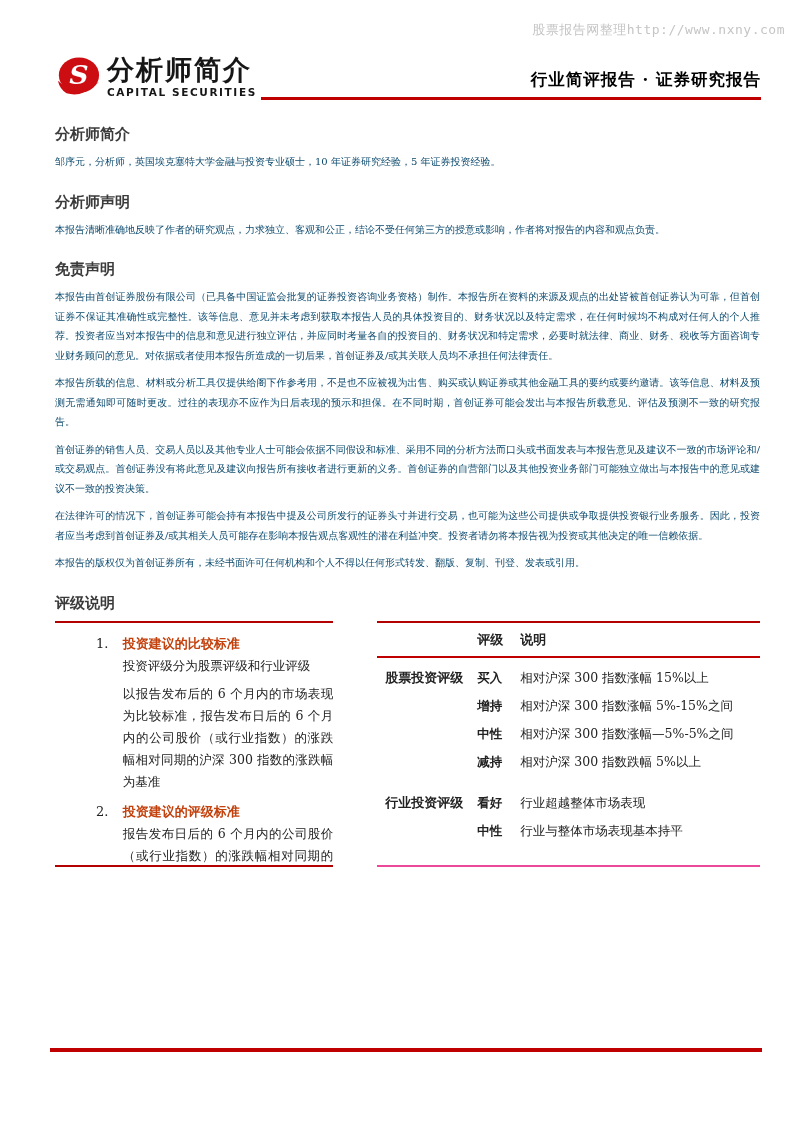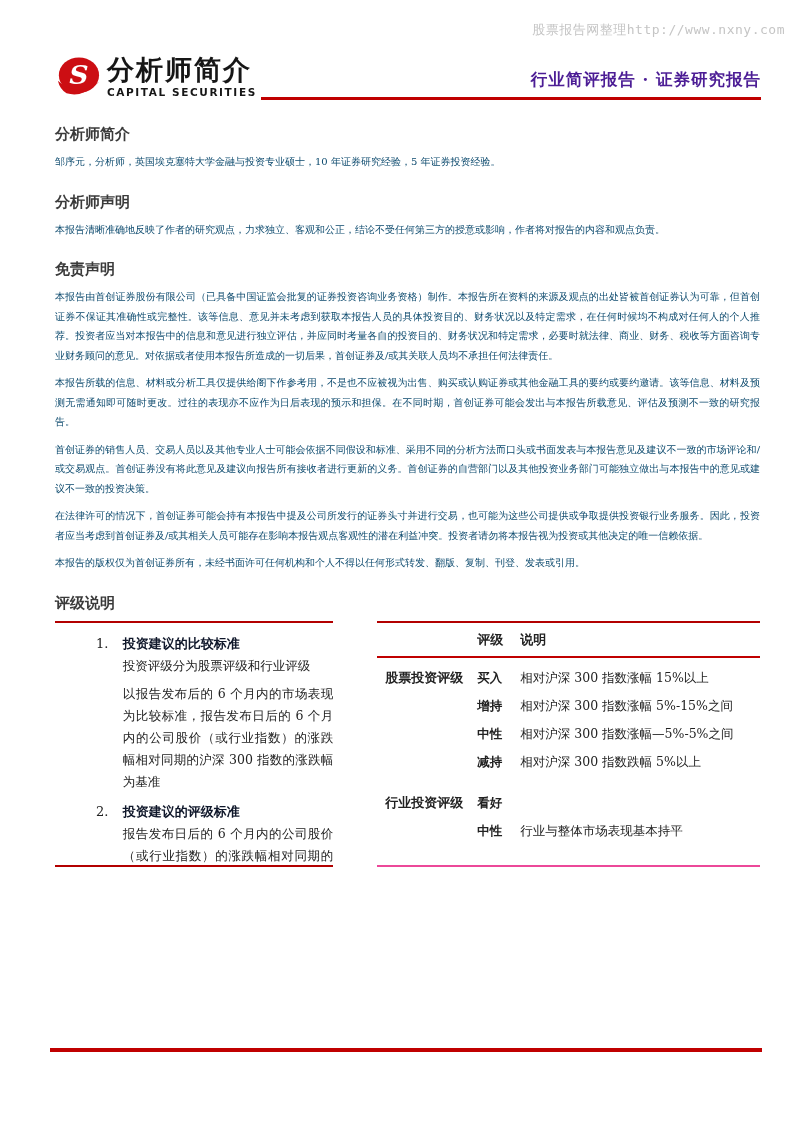--- a/index.html
+++ b/index.html
@@ -30,21 +30,21 @@
     font-family:"DejaVu Sans","Liberation Sans",sans-serif;
     font-size:10.5px; font-weight:bold; color:#161616; letter-spacing:1.6px;
     margin-top:4px;
   }
   .header-rule {
     flex:1; border-bottom:3px solid #c00000;
     display:flex; justify-content:flex-end; padding-bottom:6px; margin-left:4px;
   }
   .report-type {
     font-family:"DejaVu Serif","Liberation Serif",serif;
-    font-size:16.5px; font-weight:bold; color:#4c1d95; letter-spacing:1px;
+    font-size:16.5px; font-weight:bold; color:#000000; letter-spacing:1px;
     white-space:nowrap;
   }
   
   .content { position:absolute; top:112px; left:55px; right:33px; }
   .sec-h {
     font-family:"DejaVu Sans","Liberation Sans",sans-serif;
     font-size:15px; font-weight:600; color:#3a3a3a;
     margin:20px 0 8px 0; line-height:20px;
   }
   .sec-h.first { margin-top:0; }
@@ -58,21 +58,21 @@
     box-sizing:border-box; width:280px; height:246px; overflow:hidden;
     border-top:2px solid #b30000; border-bottom:2px solid #b30000;
     padding-top:10px;
   }
   .crit-item { display:flex; }
   .crit-item + .crit-item { margin-top:8px; }
   .crit-num { width:27px; margin-left:41px; font-size:13px; line-height:22px; }
   .crit-body { width:212px; }
   .crit-title {
     font-family:"DejaVu Sans","Liberation Sans",sans-serif;
-    font-size:13px; font-weight:bold; color:#0f172a; line-height:22px;
+    font-size:13px; font-weight:bold; color:#c2410c; line-height:22px;
   }
   .crit-line { font-size:12.5px; line-height:22px; margin-bottom:6px; }
   .crit-para { font-size:12.5px; line-height:22px; text-align:justify; }
   .rating-right {
     box-sizing:border-box; width:385px; height:246px; overflow:hidden;
     margin-left:44px;
     border-top:2px solid #b30000; border-bottom:2px solid #ec4899;
   }
   .rt-grid { display:grid; grid-template-columns:100px 43px 1fr; }
   .rt-header {
@@ -179,20 +179,21 @@
         </div>
         <div class="rt-grid rt-row">
           <span></span>
           <span class="rt-rating">减持</span>
           <span class="rt-desc">相对沪深 300 指数跌幅 5%以上</span>
         </div>
 
         <div class="rt-grid rt-row rt-group2">
           <span class="rt-label">行业投资评级</span>
           <span class="rt-rating">看好</span>
+          <span class="rt-desc">行业超越整体市场表现</span>
         </div>
         <div class="rt-grid rt-row">
           <span></span>
           <span class="rt-rating">中性</span>
           <span class="rt-desc">行业与整体市场表现基本持平</span>
         </div>
       </div>
 
     </div>
   </div>

